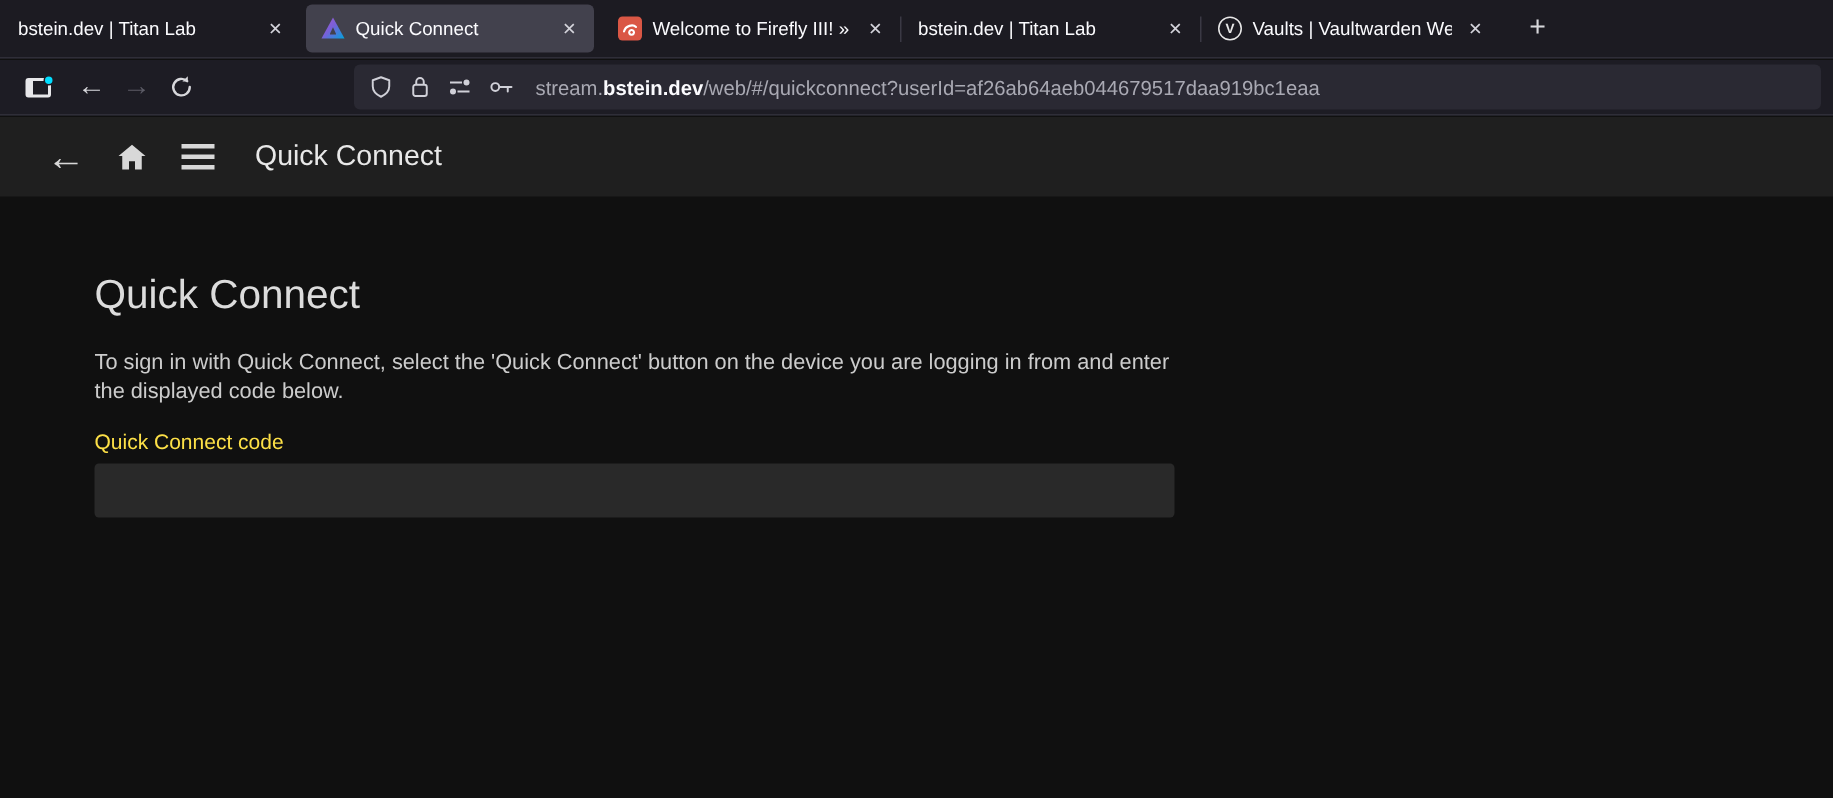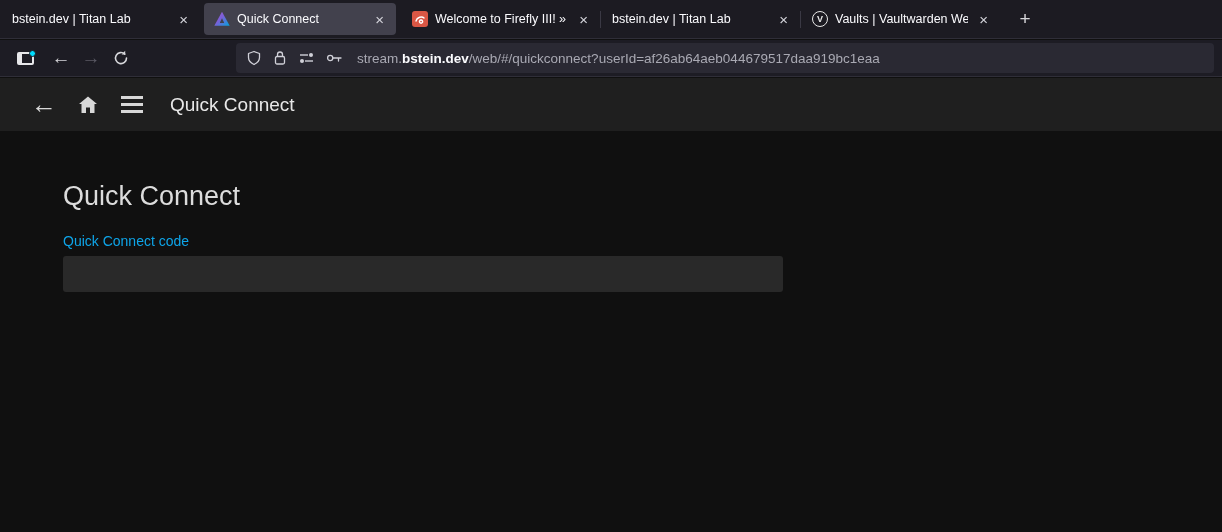--- a/index.html
+++ b/index.html
@@ -95,21 +95,21 @@
     color: #d8d8d8; flex: none;
   }
   .hdr-back { font-size: 26px; font-weight: 400; }
   .hamburger { display: flex; flex-direction: column; gap: 4px; }
   .hamburger i { display: block; width: 22px; height: 3px; background: #d8d8d8; }
   .app-title { color: #e8e8e8; font-size: 19px; margin-left: 16px; font-weight: 400; }
 
   .content { width: 720px; margin-left: 63px; padding-top: 50px; }
   .content h1 { font-size: 27px; font-weight: 400; color: #dcdcdc; line-height: 30px; margin-bottom: 22px; }
   .content p { font-size: 14.5px; line-height: 18.5px; color: #cccccc; margin-bottom: 16px; }
-  .field-label { display: block; font-size: 14px; color: #0ea5e9; margin-bottom: 7px; }
+  .field-label { display: block; font-size: 14px; color: #fde047; margin-bottom: 7px; }
   .code-input {
     width: 720px; height: 36px; background: #292929; border: none; outline: none;
     border-radius: 3px; color: #ddd; font-size: 15px; padding: 0 10px;
     font-family: "Liberation Sans", sans-serif;
   }
   .authorize-btn {
     display: block; width: 720px; height: 41px; margin-top: 24px;
     background: #00a4dc; color: #ffffff; border: none; border-radius: 6px;
     font-size: 15px; font-weight: bold; font-family: "Liberation Sans", sans-serif;
     cursor: pointer;
@@ -200,18 +200,19 @@
             <i></i>
             <i></i>
             <i></i>
           </span>
       </div>
       <span class="app-title">Quick Connect</span>
     </div>
 
     <div class="content">
       <h1>Quick Connect</h1>
+      <p>To sign in with Quick Connect, select the 'Quick Connect' button on the device you are logging in from and enter the displayed code below.</p>
       <label class="field-label">Quick Connect code</label>
       <input class="code-input" type="text" value="" style="">
     </div>
   </div>
 
 </div>
 
 </body></html>

